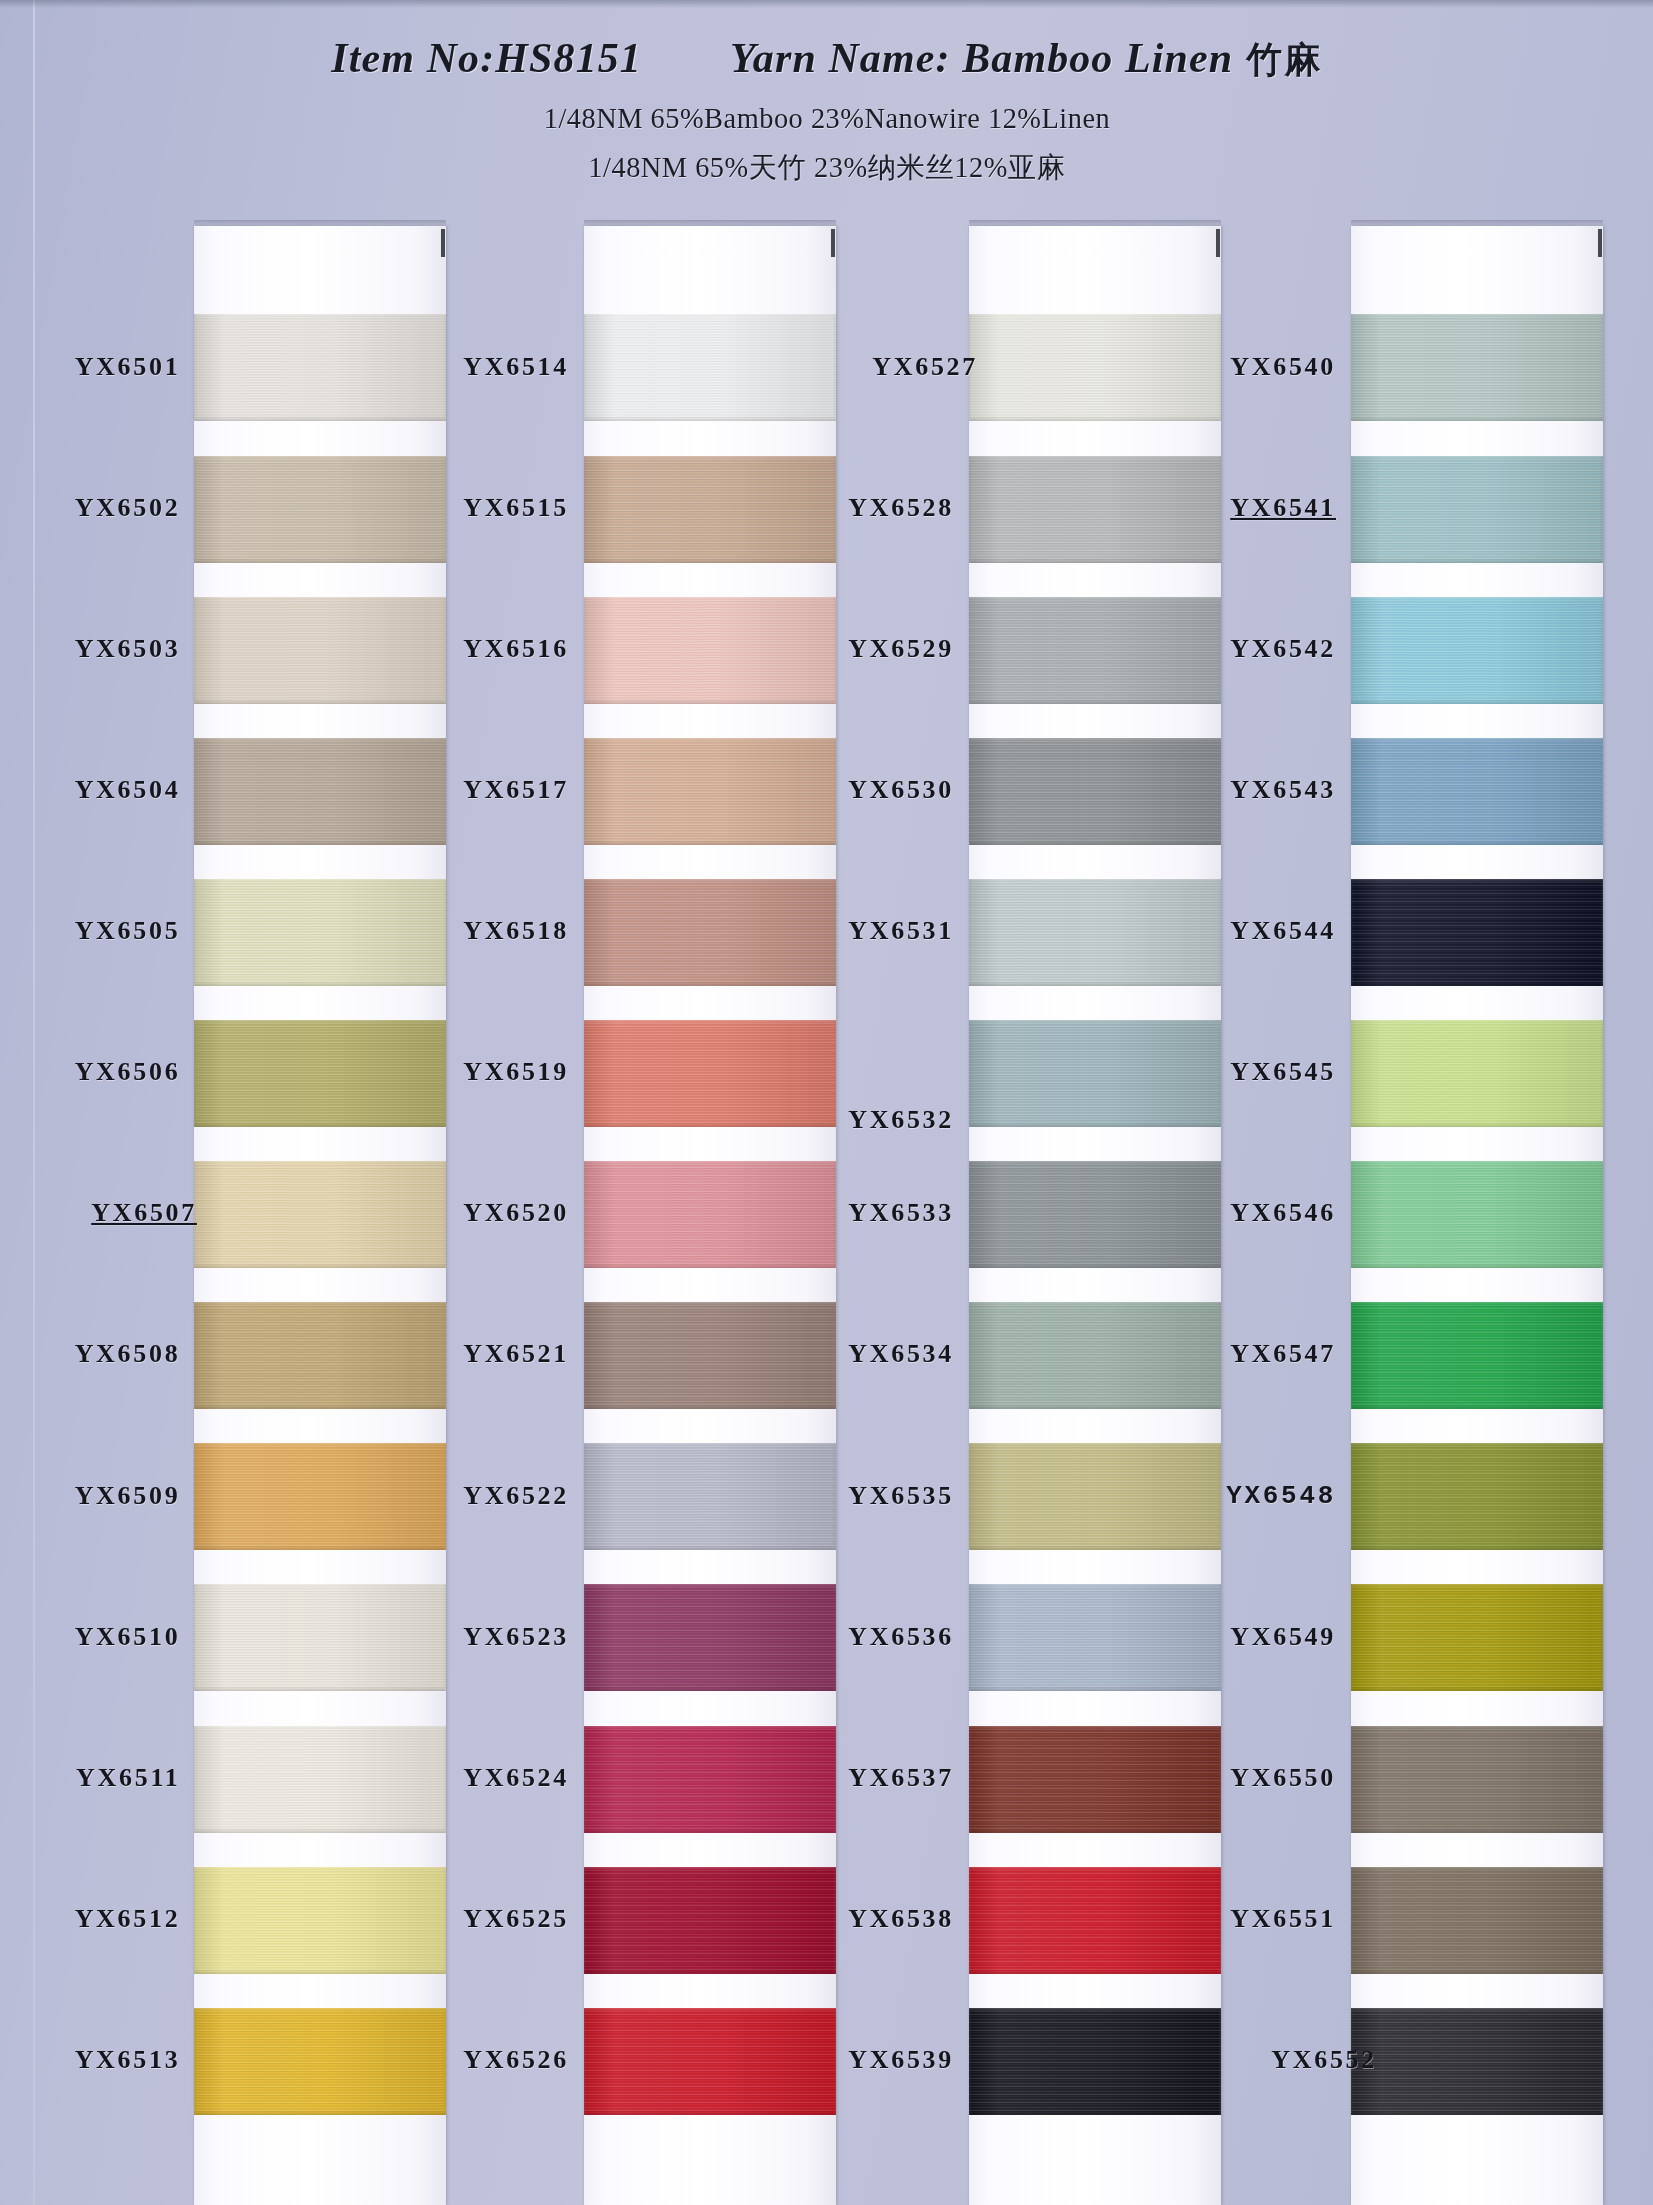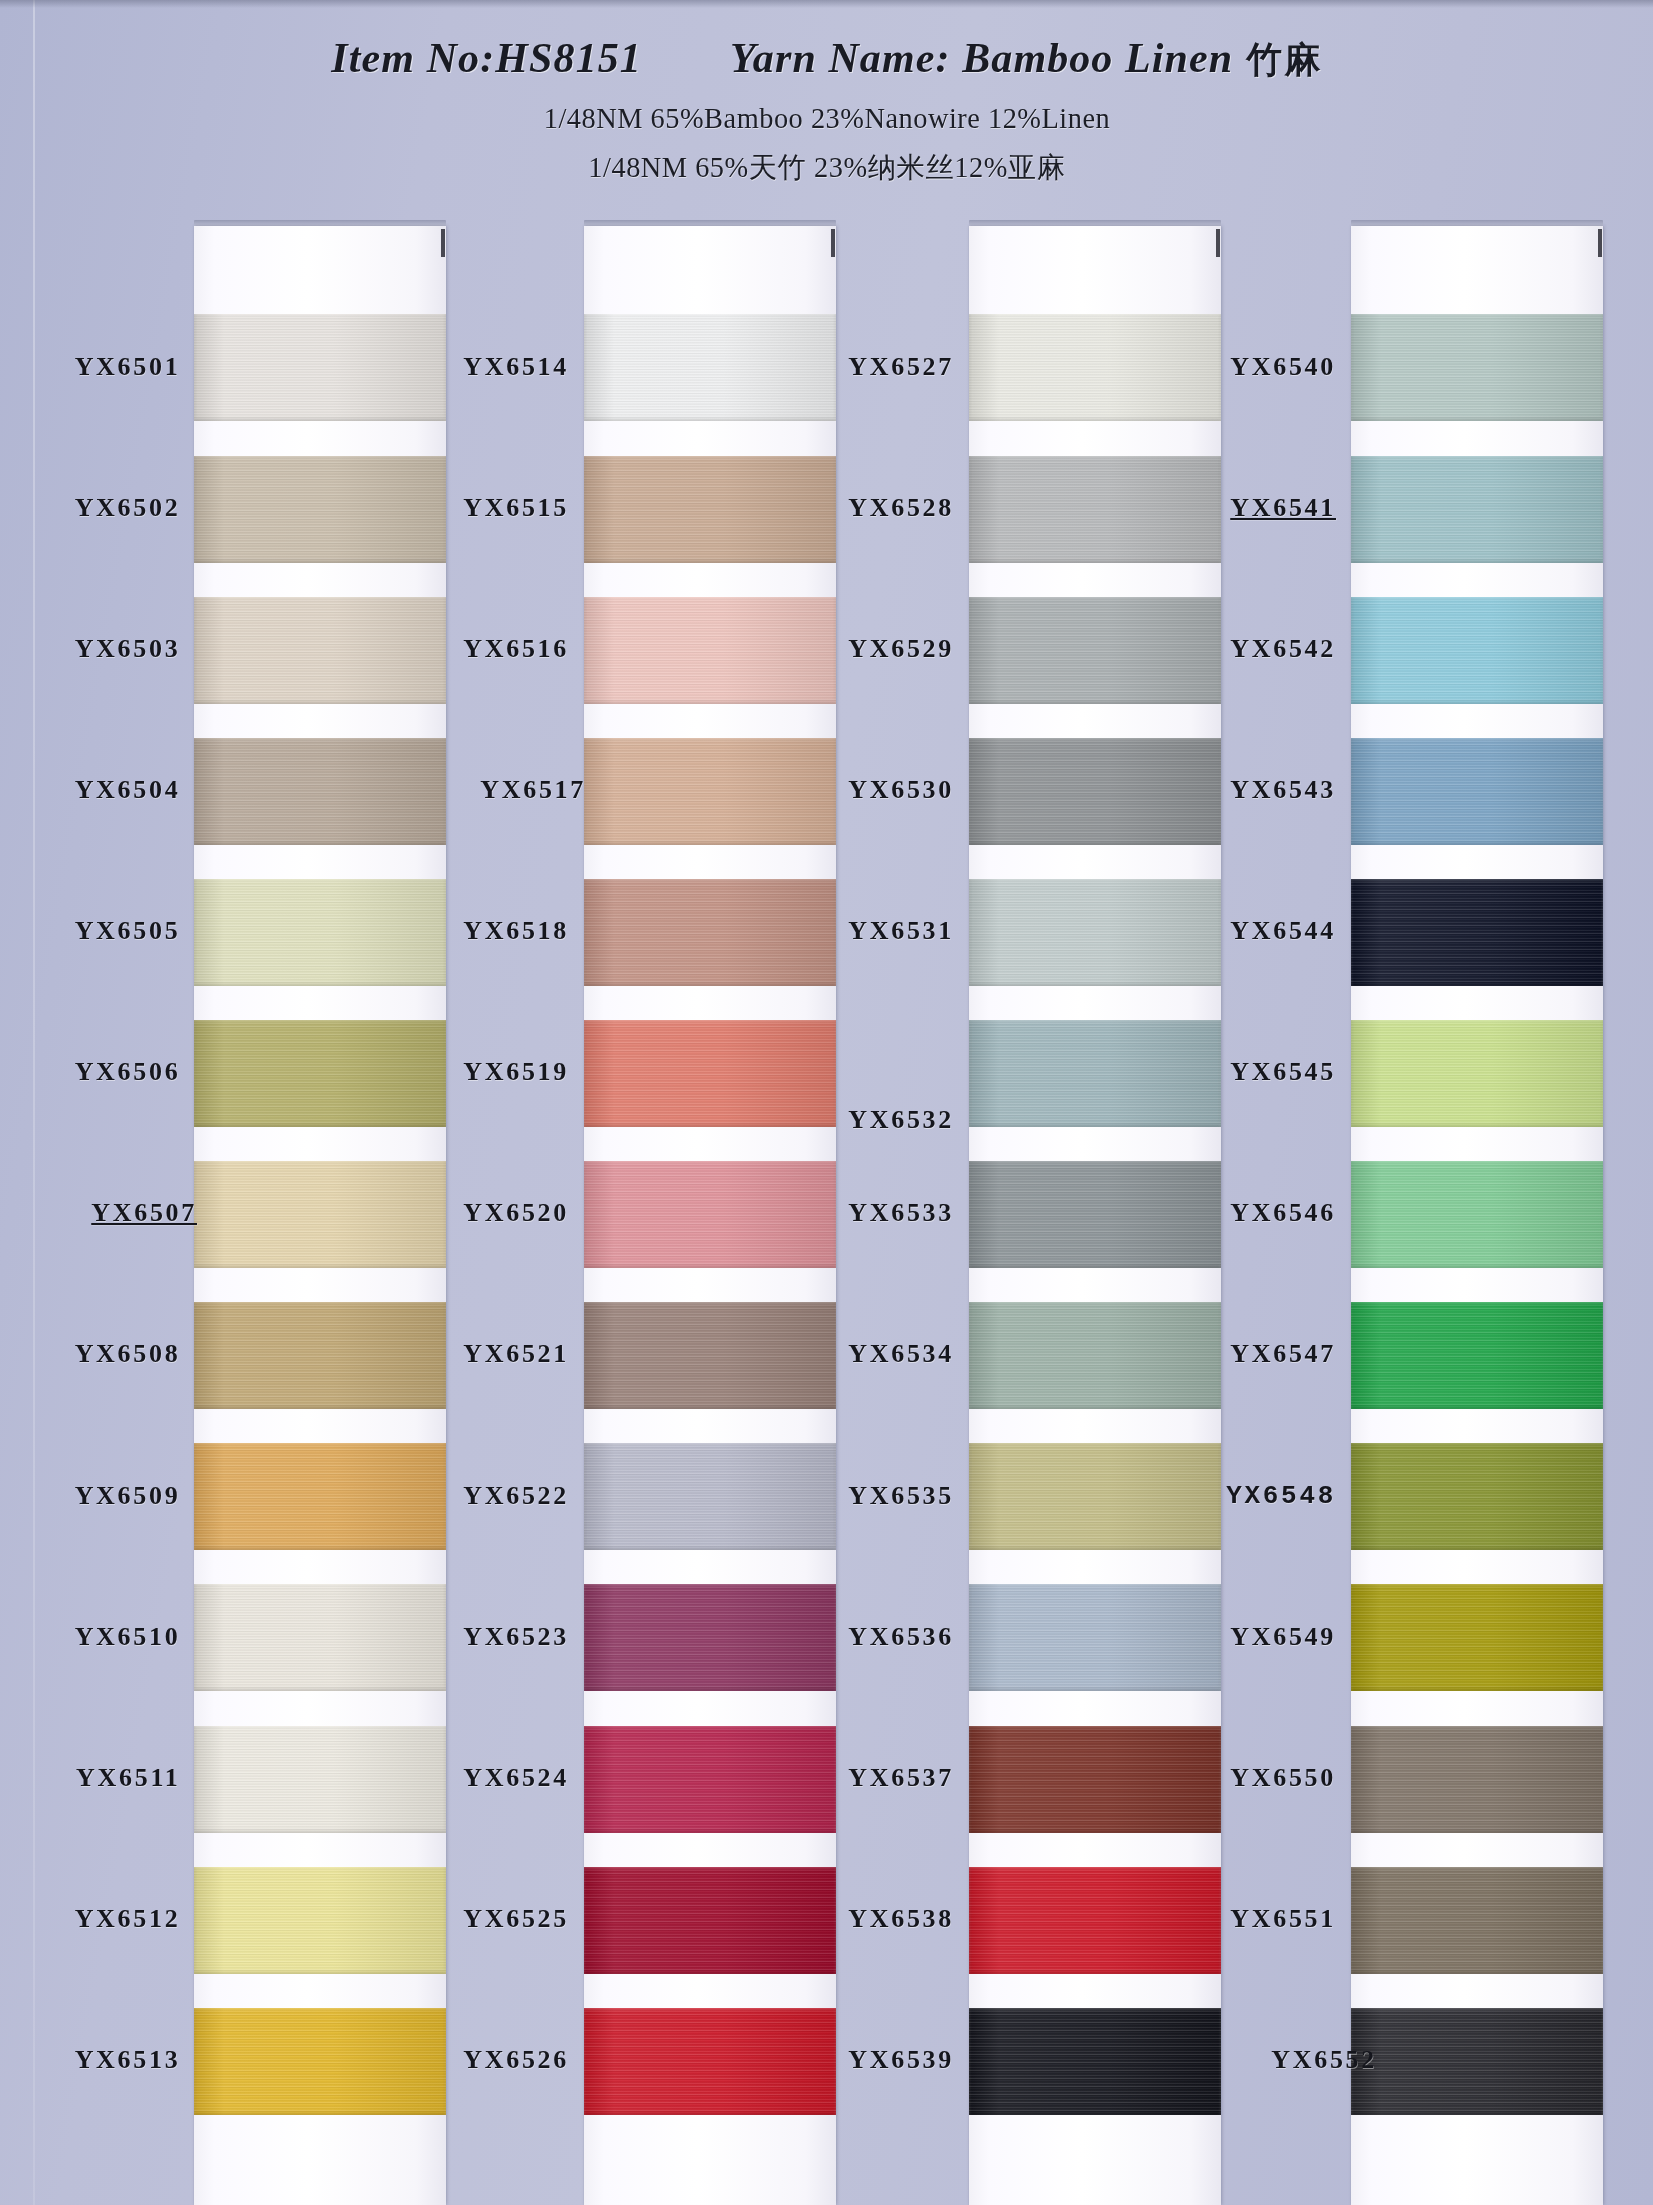--- a/index.html
+++ b/index.html
@@ -157,21 +157,21 @@
         <div class="topedge" style="left: 584px;"></div>
         <div class="cardstrip" style="left: 584px;"></div>
         <div class="tick" style="left: 831px;"></div>
         <div class="swatch" title="YX6514" style="left: 584px; top: 314px; height: 107px; background-color: rgb(238, 239, 240);"></div>
         <div class="lbl" style="left: 405px; width: 164px; top: 352px; text-align: right;">YX6514</div>
         <div class="swatch" title="YX6515" style="left: 584px; top: 456px; height: 107px; background-color: rgb(201, 170, 147);"></div>
         <div class="lbl" style="left: 405px; width: 164px; top: 493px;">YX6515</div>
         <div class="swatch" title="YX6516" style="left: 584px; top: 597px; height: 107px; background-color: rgb(238, 196, 189);"></div>
         <div class="lbl" style="left: 405px; width: 164px; top: 634px;">YX6516</div>
         <div class="swatch" title="YX6517" style="left: 584px; top: 738px; height: 107px; background-color: rgb(213, 174, 149);"></div>
-        <div class="lbl" style="left: 422px; width: 164px; top: 775px;">YX6517</div>
+        <div class="lbl" style="left: 405px; width: 164px; top: 775px;">YX6517</div>
         <div class="swatch" title="YX6518" style="left: 584px; top: 879px; height: 107px; background-color: rgb(194, 145, 131);"></div>
         <div class="lbl" style="left: 405px; width: 164px; top: 916px;">YX6518</div>
         <div class="swatch" title="YX6519" style="left: 584px; top: 1020px; height: 107px; background-color: rgb(224, 122, 107);"></div>
         <div class="lbl" style="left: 405px; width: 164px; top: 1057px;">YX6519</div>
         <div class="swatch" title="YX6520" style="left: 584px; top: 1161px; height: 107px; background-color: rgb(223, 145, 153);"></div>
         <div class="lbl" style="left: 405px; width: 164px; top: 1198px;">YX6520</div>
         <div class="swatch" title="YX6521" style="left: 584px; top: 1302px; height: 107px; background-color: rgb(152, 128, 120);"></div>
         <div class="lbl" style="left: 405px; width: 164px; top: 1339px;">YX6521</div>
         <div class="swatch" title="YX6522" style="left: 584px; top: 1443px; height: 107px; background-color: rgb(183, 185, 202);"></div>
         <div class="lbl" style="left: 405px; width: 164px; top: 1481px;">YX6522</div>
@@ -182,21 +182,21 @@
         <div class="swatch" title="YX6525" style="left: 584px; top: 1867px; height: 107px; background-color: rgb(158, 11, 44);"></div>
         <div class="lbl" style="left: 405px; width: 164px; top: 1904px;">YX6525</div>
         <div class="swatch" title="YX6526" style="left: 584px; top: 2008px; height: 107px; background-color: rgb(203, 22, 38);"></div>
         <div class="lbl" style="left: 405px; width: 164px; top: 2045px;">YX6526</div>
       </div>
       <div class="col" style="left: 0px;">
         <div class="topedge" style="left: 969px;"></div>
         <div class="cardstrip" style="left: 969px;"></div>
         <div class="tick" style="left: 1216px;"></div>
         <div class="swatch" title="YX6527" style="left: 969px; top: 314px; height: 107px; background-color: rgb(233, 233, 226);"></div>
-        <div class="lbl" style="left: 790px; width: 164px; top: 352px;">YX6527</div>
+        <div class="lbl" style="left: 814px; width: 164px; top: 352px;">YX6527</div>
         <div class="swatch" title="YX6528" style="left: 969px; top: 456px; height: 107px; background-color: rgb(182, 184, 186);"></div>
         <div class="lbl" style="left: 790px; width: 164px; top: 493px;">YX6528</div>
         <div class="swatch" title="YX6529" style="left: 969px; top: 597px; height: 107px; background-color: rgb(168, 174, 176);"></div>
         <div class="lbl" style="left: 790px; width: 164px; top: 634px;">YX6529</div>
         <div class="swatch" title="YX6530" style="left: 969px; top: 738px; height: 107px; background-color: rgb(141, 145, 148);"></div>
         <div class="lbl" style="left: 790px; width: 164px; top: 775px;">YX6530</div>
         <div class="swatch" title="YX6531" style="left: 969px; top: 879px; height: 107px; background-color: rgb(192, 203, 203);"></div>
         <div class="lbl" style="left: 790px; width: 164px; top: 916px;">YX6531</div>
         <div class="swatch" title="YX6532" style="left: 969px; top: 1020px; height: 107px; background-color: rgb(157, 181, 187);"></div>
         <div class="lbl" style="left: 790px; width: 164px; top: 1105px;">YX6532</div>

